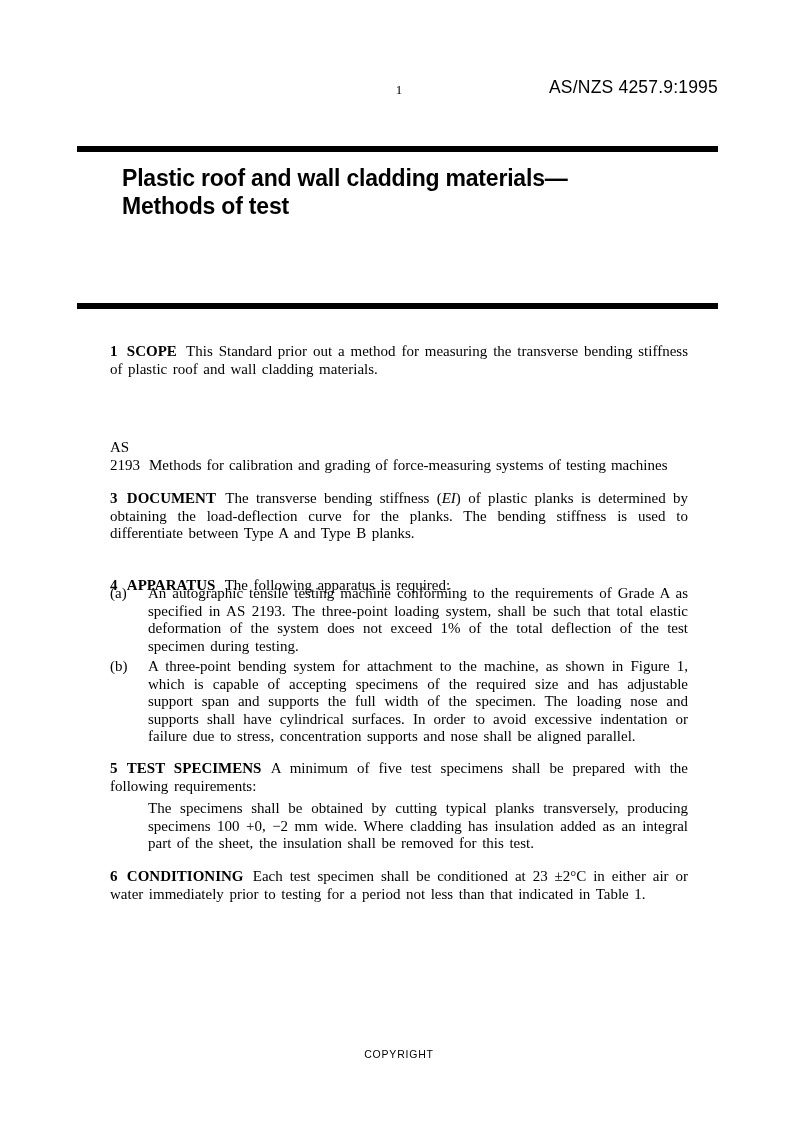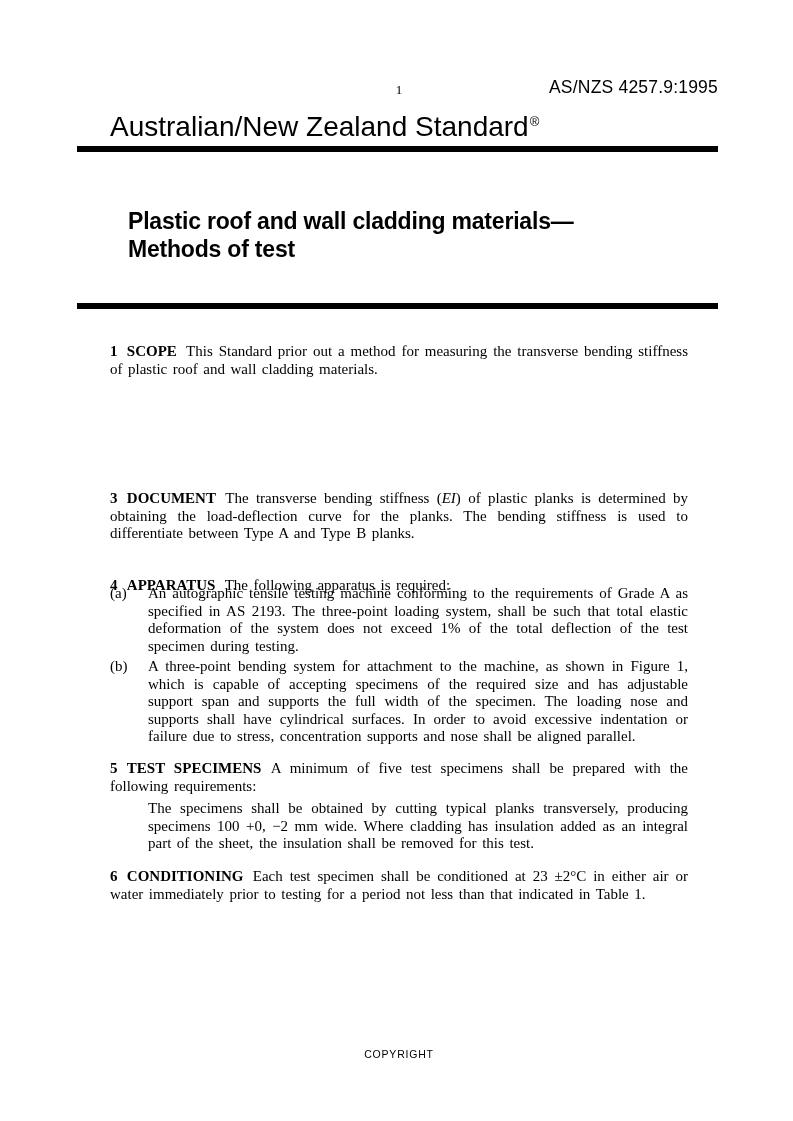--- a/index.html
+++ b/index.html
@@ -32,26 +32,25 @@
     font-size: 28px; font-weight: 400;
   }
   .regmark { font-size: 13px; position: relative; top: -10px; margin-left: 1px; }
 
   .hrule { position: absolute; left: 77px; width: 641px; height: 6px; background: #000; }
   #rule1 { top: 146px; }
   #rule2 { top: 303px; }
 
   
   .doc-title {
-    position: absolute; left: 128px;
+    position: absolute; left: 122px;
     font-family: "Liberation Sans", sans-serif;
     font-weight: 700; font-size: 23px; line-height: 28px;
     letter-spacing: -0.2px;
     white-space: pre-line;
-    margin-top: 43px;
   }
   #title-main   { top: 164px; }
   #title-method { top: 244px; }
   .mlabel { margin-right: 0.55em; }
 
   
   .para {
     position: absolute; left: 110px; width: 578px; margin: 0;
     font-family: "Liberation Serif", serif;
     font-size: 15px; line-height: 17.5px;
@@ -86,33 +85,33 @@
   }
 </style>
 </head>
 <body>
 
 <div class="page">
 
   <div class="hdr-num">1</div>
   <div class="hdr-code">AS/NZS 4257.9:1995</div>
 
-  <div class="masthead"><span>Australian/New Zealand Standard</span><span class="regmark">®</span></div>
 
   <div class="hrule" id="rule1"></div>
 
   <div class="doc-title" id="title-main">Plastic roof and wall cladding materials—
 Methods of test</div>
 
 
   <div class="hrule" id="rule2"></div>
 
   <p class="para" id="sec1"><span class="b gap">1</span><span class="b gap">SCOPE</span><span>This Standard prior out a method for measuring the transverse bending stiffness of plastic roof and wall cladding materials.</span></p>
 
 
+  <div class="para" id="ref"><span>AS</span><br><span class="refnum">2193</span><span>Methods for calibration and grading of force-measuring systems of testing machines</span></div>
 
   <p class="para" id="sec3"><span class="b gap">3</span><span class="b gap">DOCUMENT</span><span>The transverse bending stiffness (</span><span class="ital">EI</span><span>) of plastic planks is determined by obtaining the load-deflection curve for the planks. The bending stiffness is used to differentiate between Type A and Type B planks.</span></p>
 
   <p class="para" id="sec4"><span class="b gap">4</span><span class="b gap">APPARATUS</span><span>The following apparatus is required:</span></p>
 
   <div class="para item" id="item-a"><span class="item-label">(a)</span><span>An autographic tensile testing machine conforming to the requirements of Grade A as specified in AS 2193. The three-point loading system, shall be such that total elastic deformation of the system does not exceed 1% of the total deflection of the test specimen during testing.</span></div>
 
   <div class="para item" id="item-b"><span class="item-label">(b)</span><span>A three-point bending system for attachment to the machine, as shown in Figure 1, which is capable of accepting specimens of the required size and has adjustable support span and supports the full width of the specimen. The loading nose and supports shall have cylindrical surfaces. In order to avoid excessive indentation or failure due to stress, concentration supports and nose shall be aligned parallel.</span></div>
 
   <p class="para" id="sec5"><span class="b gap">5</span><span class="b gap">TEST SPECIMENS</span><span>A minimum of five test specimens shall be prepared with the following requirements:</span></p>

